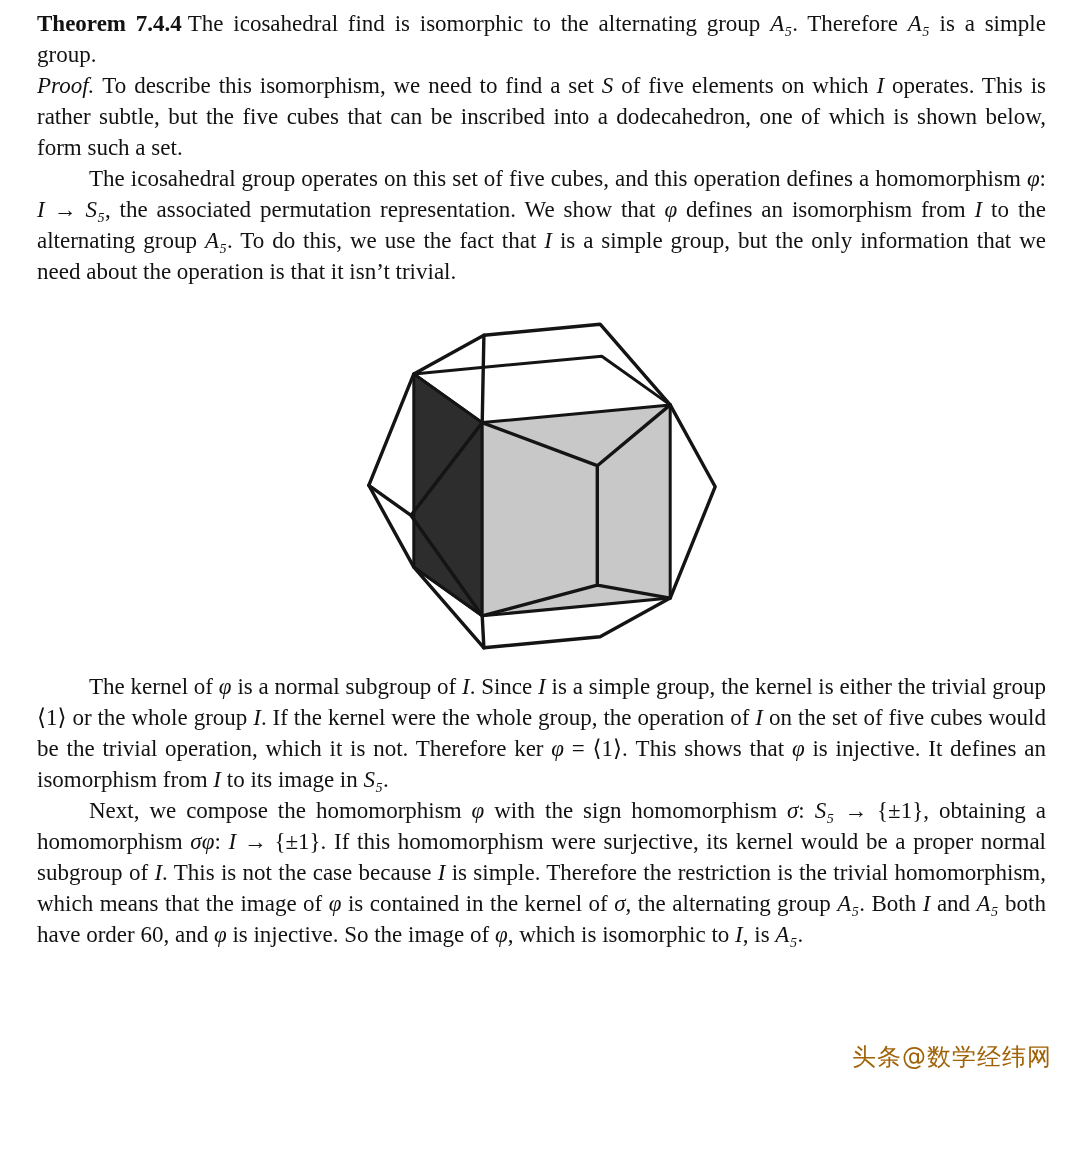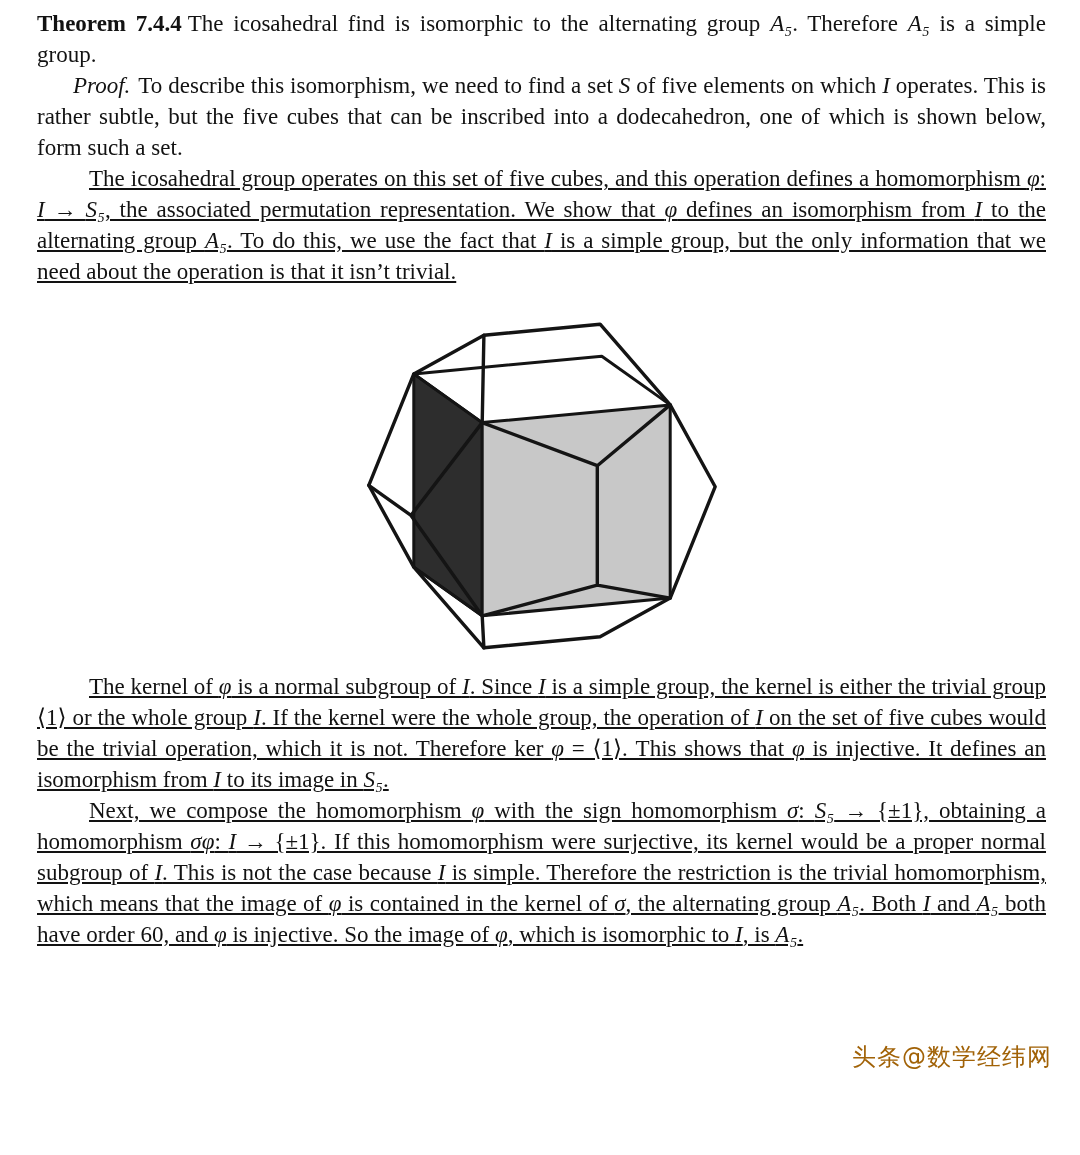--- a/index.html
+++ b/index.html
@@ -19,22 +19,22 @@
     padding: 8px 34px 0 37px;
   }
   p.book {
     font-size: 23px;
     line-height: 31px;
     text-align: justify;
     margin: 0;
   }
   .theorem-p { margin-bottom: 30px; }
   .lead-bold { font-weight: bold; margin-right: 6px; }
-  .lead-italic { font-style: italic; margin-right: 8px; margin-left: 36px; }
-  .indent { text-indent: 52px; text-decoration: underline; }
+  .lead-italic { font-style: italic; margin-right: 8px; }
+  .indent { text-indent: 52px; }
   .figure-wrap {
     margin: 14px 0 0 0;
     display: flex;
     justify-content: center;
   }
   .figure-wrap svg { display: block; }
   .caption-row {
     position: relative;
     margin: 12px 0 10px 0;
     font-size: 23px;

